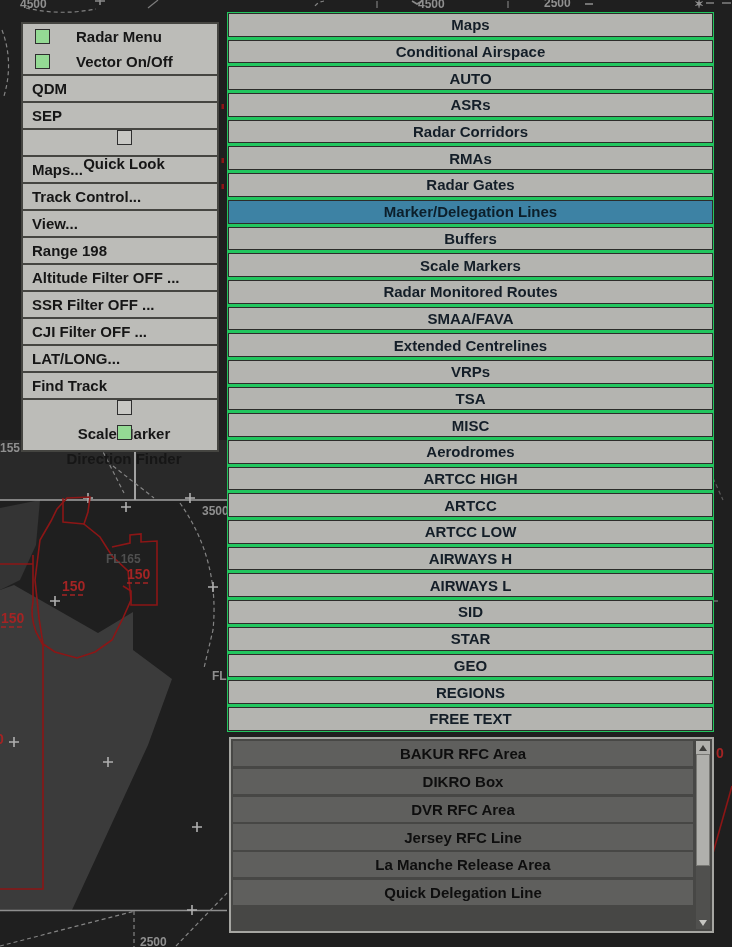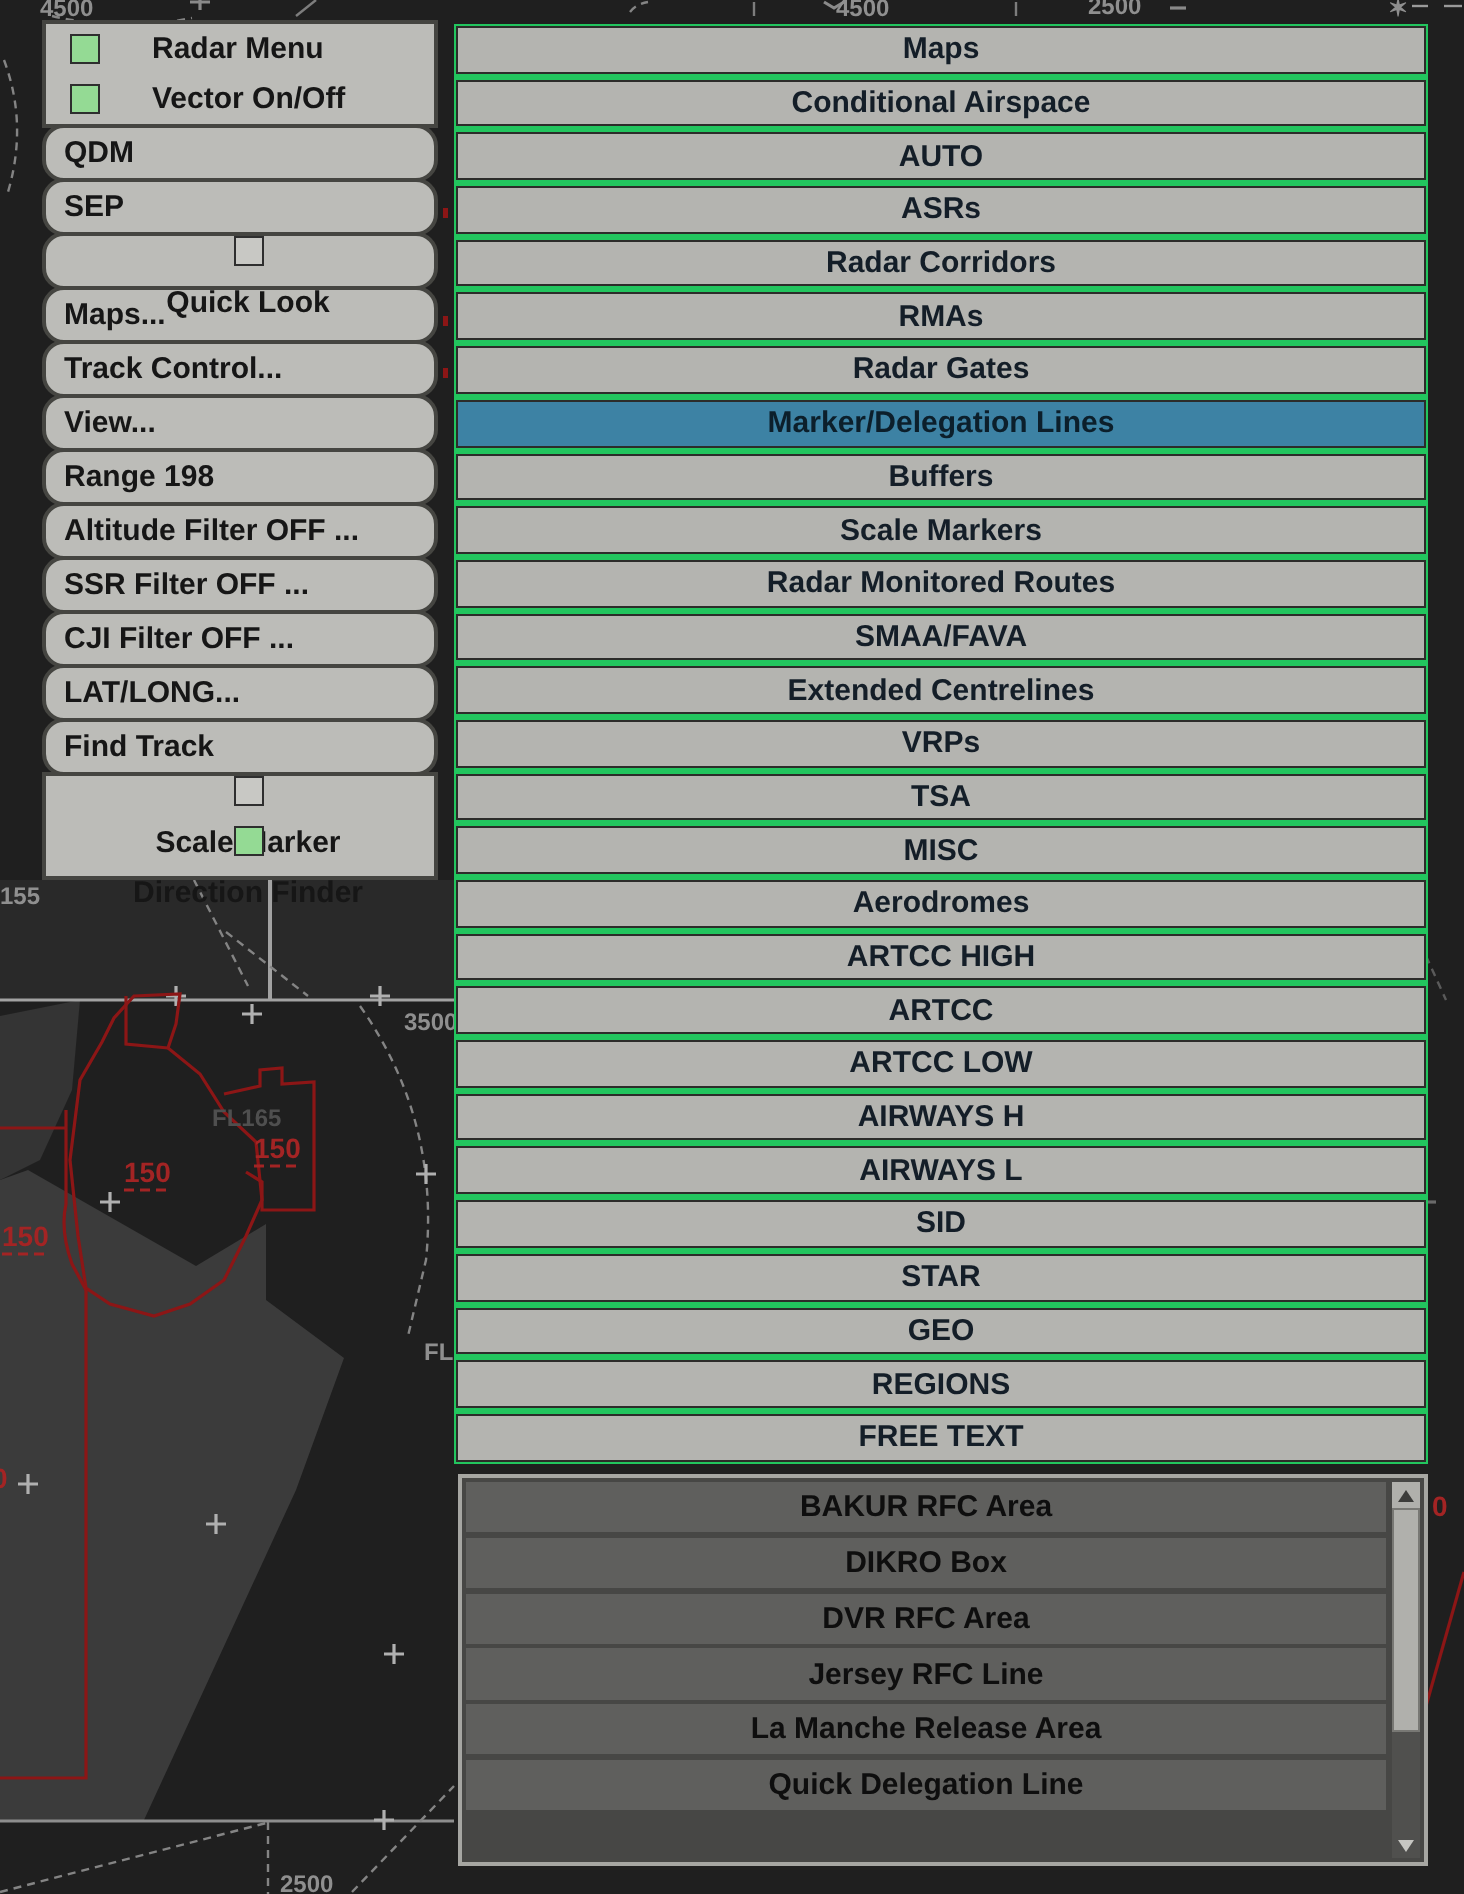--- a/index.html
+++ b/index.html
@@ -10,22 +10,22 @@
   }
   
   #map-bg{position:absolute;left:0;top:0;width:732px;height:947px;}
   .mlabel{font:bold 12px "Liberation Sans",sans-serif;fill:#8f8f8f;}
   .mlabel-dim{font:bold 12px "Liberation Sans",sans-serif;fill:#4f4f4f;}
   .mlabel-red{font:bold 14px "Liberation Sans",sans-serif;fill:#a32424;}
 
   
   .left-menu{position:absolute;left:21px;top:10px;width:198px;z-index:5;}
   .lbox{box-sizing:border-box;background:#bcbcb8;border:2px solid #454541;margin-top:-2px;}
-  .lbox:first-child{margin-top:0;}
-  .lbox.single{height:29px;border-radius:11px;}
+  .lbox:first-child{margin-top:12px;}
+  .lbox.single{height:29px;}
   .lbox.double{height:54px;}
   .lrow{height:25px;display:flex;align-items:center;font-weight:bold;font-size:15px;color:#161616;white-space:nowrap;}
   .lrow.plain{padding-left:9px;}
   .lrow.cb-lg{padding-left:12px;gap:26px;}
   .lrow.cb-sm{padding-left:8px;gap:10px;flex-direction:column;}
   .cb{width:13px;height:13px;border:1px solid #2e2e2e;flex:none;}
   .cb.on{background:#94da94;}
   .cb.off{background:#c8c8c4;}
 
   

